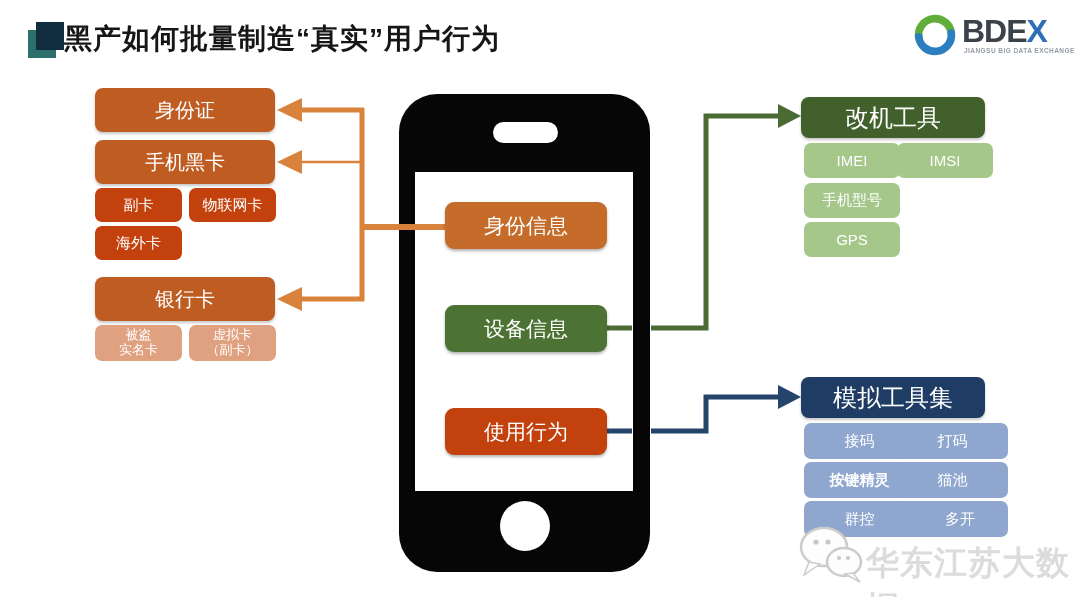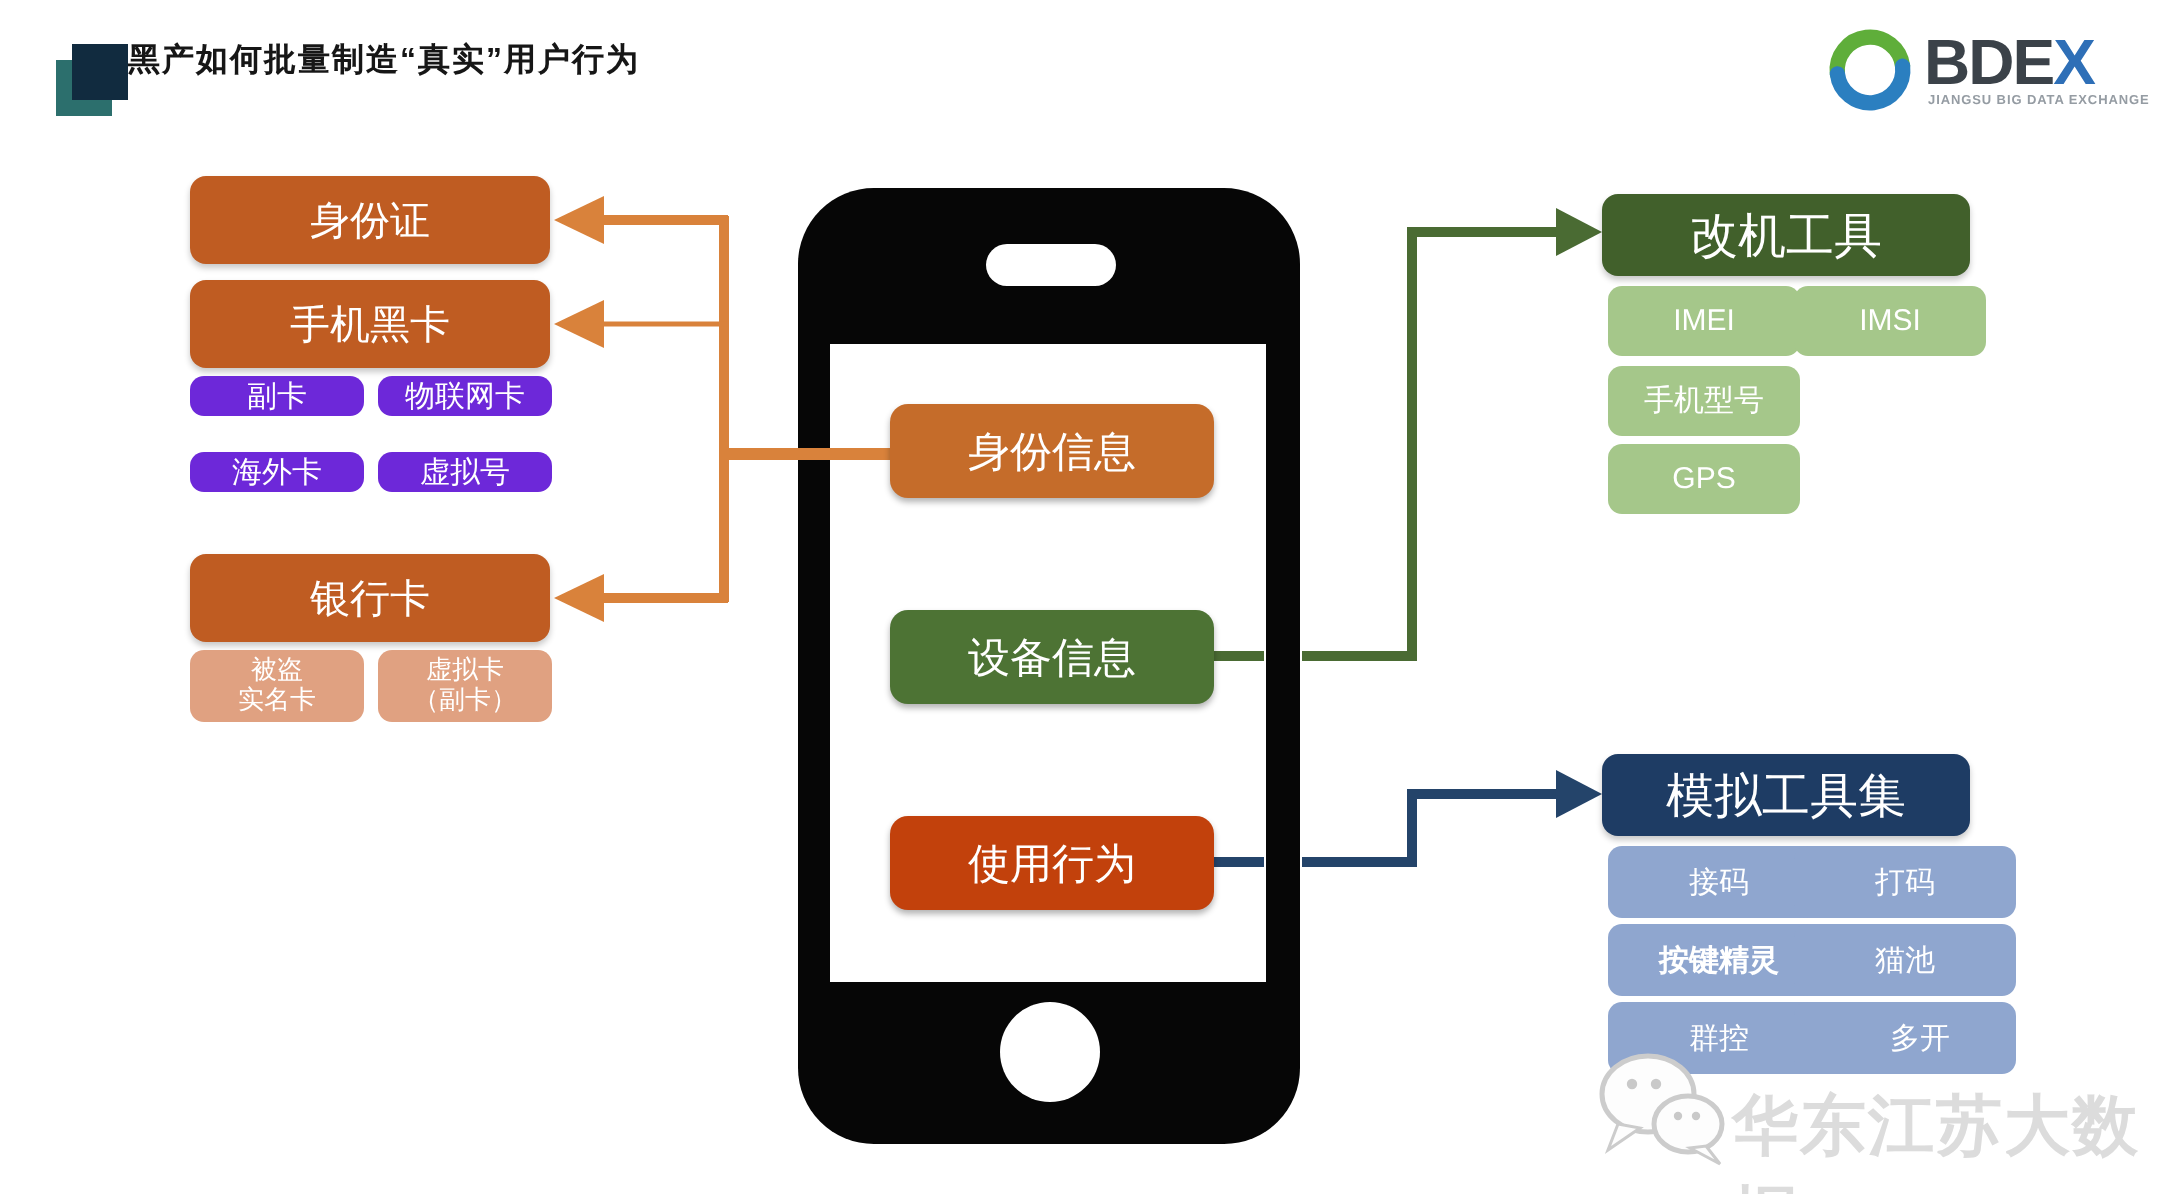--- a/index.html
+++ b/index.html
@@ -4,37 +4,37 @@
 <style>
   * { margin:0; padding:0; box-sizing:border-box; }
   html,body { background:#ffffff; }
   body { font-family:"Liberation Sans","DejaVu Sans",sans-serif; }
   .stage { position:relative; width:1080px; height:597px; background:#ffffff; overflow:hidden; }
 
   
   .sq { position:absolute; width:28px; height:28px; }
   .sq-teal { left:28px; top:30px; background:#2c6f6d; }
   .sq-navy { left:36px; top:22px; background:#112b3f; }
-  .page-title { position:absolute; left:64px; top:20px; font-size:16px; font-weight:bold; color:#161616; letter-spacing:1px; }
+  .page-title { position:absolute; left:64px; top:20px; font-size:28px; font-weight:bold; color:#161616; letter-spacing:1px; }
 
   
   .logo-swirl { position:absolute; left:912px; top:12px; width:46px; height:46px; }
   .logo-brand { position:absolute; left:962px; top:13px; font-size:32px; font-weight:bold; color:#3b4249; letter-spacing:-1px; }
   .logo-brand .x { color:#2e6fb7; }
   .logo-tagline { position:absolute; left:964px; top:47px; font-size:6.5px; font-weight:bold; color:#959ca3; letter-spacing:0.45px; }
 
   
   .box { position:absolute; display:flex; align-items:center; justify-content:center; color:#fff; text-align:center; z-index:5; }
   .hdr { width:180px; height:44px; font-size:20px; border-radius:8px; box-shadow:0 2px 3px rgba(0,0,0,0.22); }
   .hdr-orange { background:#bf5c22; left:95px; }
   #box-idcard { top:88px; }
   #box-blackcard { top:140px; }
   #box-bankcard { top:277px; }
   .sm { border-radius:7px; font-size:15px; }
-  .sm-orange { background:#6d28d9; width:87px; height:20px; }
+  .sm-orange { background:#c2410c; width:87px; height:34px; }
   .sm-orange2 { background:#e0a181; width:87px; height:36px; font-size:13px; line-height:1.15; white-space:pre-line; }
 
   .hdr-right { width:184px; height:41px; font-size:24px; border-radius:8px; left:801px; box-shadow:0 2px 3px rgba(0,0,0,0.22); }
   .hdr-green { background:#41602b; top:97px; }
   .hdr-navyd { background:#1e3c64; top:377px; }
   .sm-green { background:#a5c78a; width:96px; height:35px; }
   .sm-blue  { background:#8fa6cf; width:111px; height:36px; }
 
   
   .phone-body { position:absolute; left:399px; top:94px; width:251px; height:478px; background:#060606; border-radius:38px; z-index:2; }
@@ -68,21 +68,20 @@
     <polygon points="24,13 27.5,20.5 35,24 27.5,27.5 24,35 20.5,27.5 13,24 20.5,20.5" fill="#ffffff"></polygon>
   </svg>
   <div class="logo-brand"><span>BDE</span><span class="x">X</span></div>
   <div class="logo-tagline">JIANGSU BIG DATA EXCHANGE</div>
 
   <div class="box hdr hdr-orange" id="box-idcard">身份证</div>
   <div class="box hdr hdr-orange" id="box-blackcard">手机黑卡</div>
   <div class="box sm sm-orange" style="left:95px; top:188px;">副卡</div>
   <div class="box sm sm-orange" style="left:189px; top:188px;">物联网卡</div>
   <div class="box sm sm-orange" style="left:95px; top:226px;">海外卡</div>
-  <div class="box sm sm-orange" style="left:189px; top:226px;">虚拟号</div>
   <div class="box hdr hdr-orange" id="box-bankcard">银行卡</div>
   <div class="box sm sm-orange2" style="left:95px; top:325px;">被盗
 实名卡</div>
   <div class="box sm sm-orange2" style="left:189px; top:325px;">虚拟卡
 （副卡）</div>
 
   <div class="phone-body"></div>
   <div class="phone-speaker"></div>
   <div class="phone-screen"></div>
   <div class="phone-home"></div>

